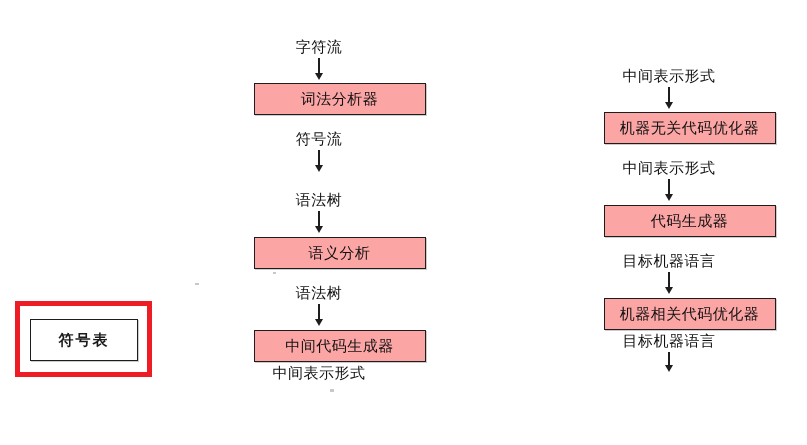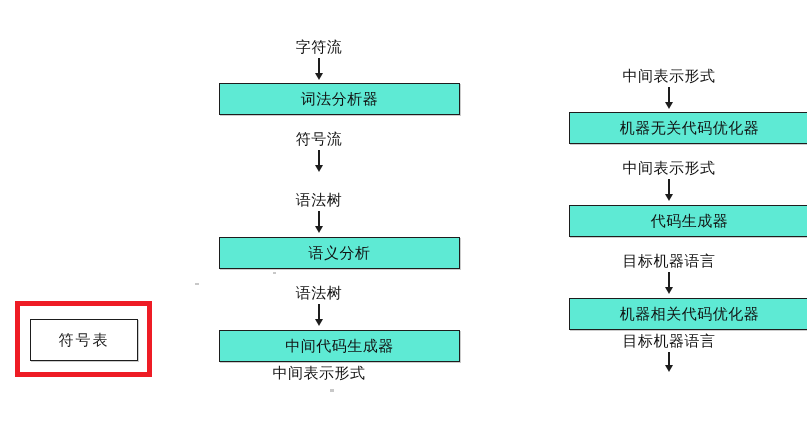--- a/index.html
+++ b/index.html
@@ -27,25 +27,25 @@
     width: 212px;
     display: flex;
     flex-direction: column;
     align-items: center;
   }
   .column.left  { left: 213px; top: 36px; }
   .column.right { left: 563px; top: 65px; }
 
   
   .proc-box {
-    width: 241px;
+    width: 172px;
     height: 32px;
     box-sizing: border-box;
     border: 1.5px solid #1d1d1d;
-    background: #5eead4;
+    background: #fca5a5;
     display: flex;
     align-items: center;
     justify-content: center;
     position: relative;
     box-shadow: 1px 1px 0 rgba(0,0,0,0.20);
     margin-left: 41px;
   }
   .proc-box .proc-label {
     font-size: 15px;
     letter-spacing: 0.5px;
@@ -115,21 +115,21 @@
     width: 108px;
     height: 42px;
     box-sizing: border-box;
     border: 1.5px solid #1d1d1d;
     background: #ffffff;
     display: flex;
     align-items: center;
     justify-content: center;
     box-shadow: 1px 1px 0 rgba(0,0,0,0.20);
   }
-  .symbol-box .proc-label { font-size: 15px; letter-spacing: 2px; }
+  .symbol-box .proc-label { font-size: 15px; letter-spacing: 2px; font-weight: bold; }
 
   
   .speck {
     position: absolute;
     background: #9a9a9a;
     opacity: .55;
   }
 </style>
 </head>
 <body>

